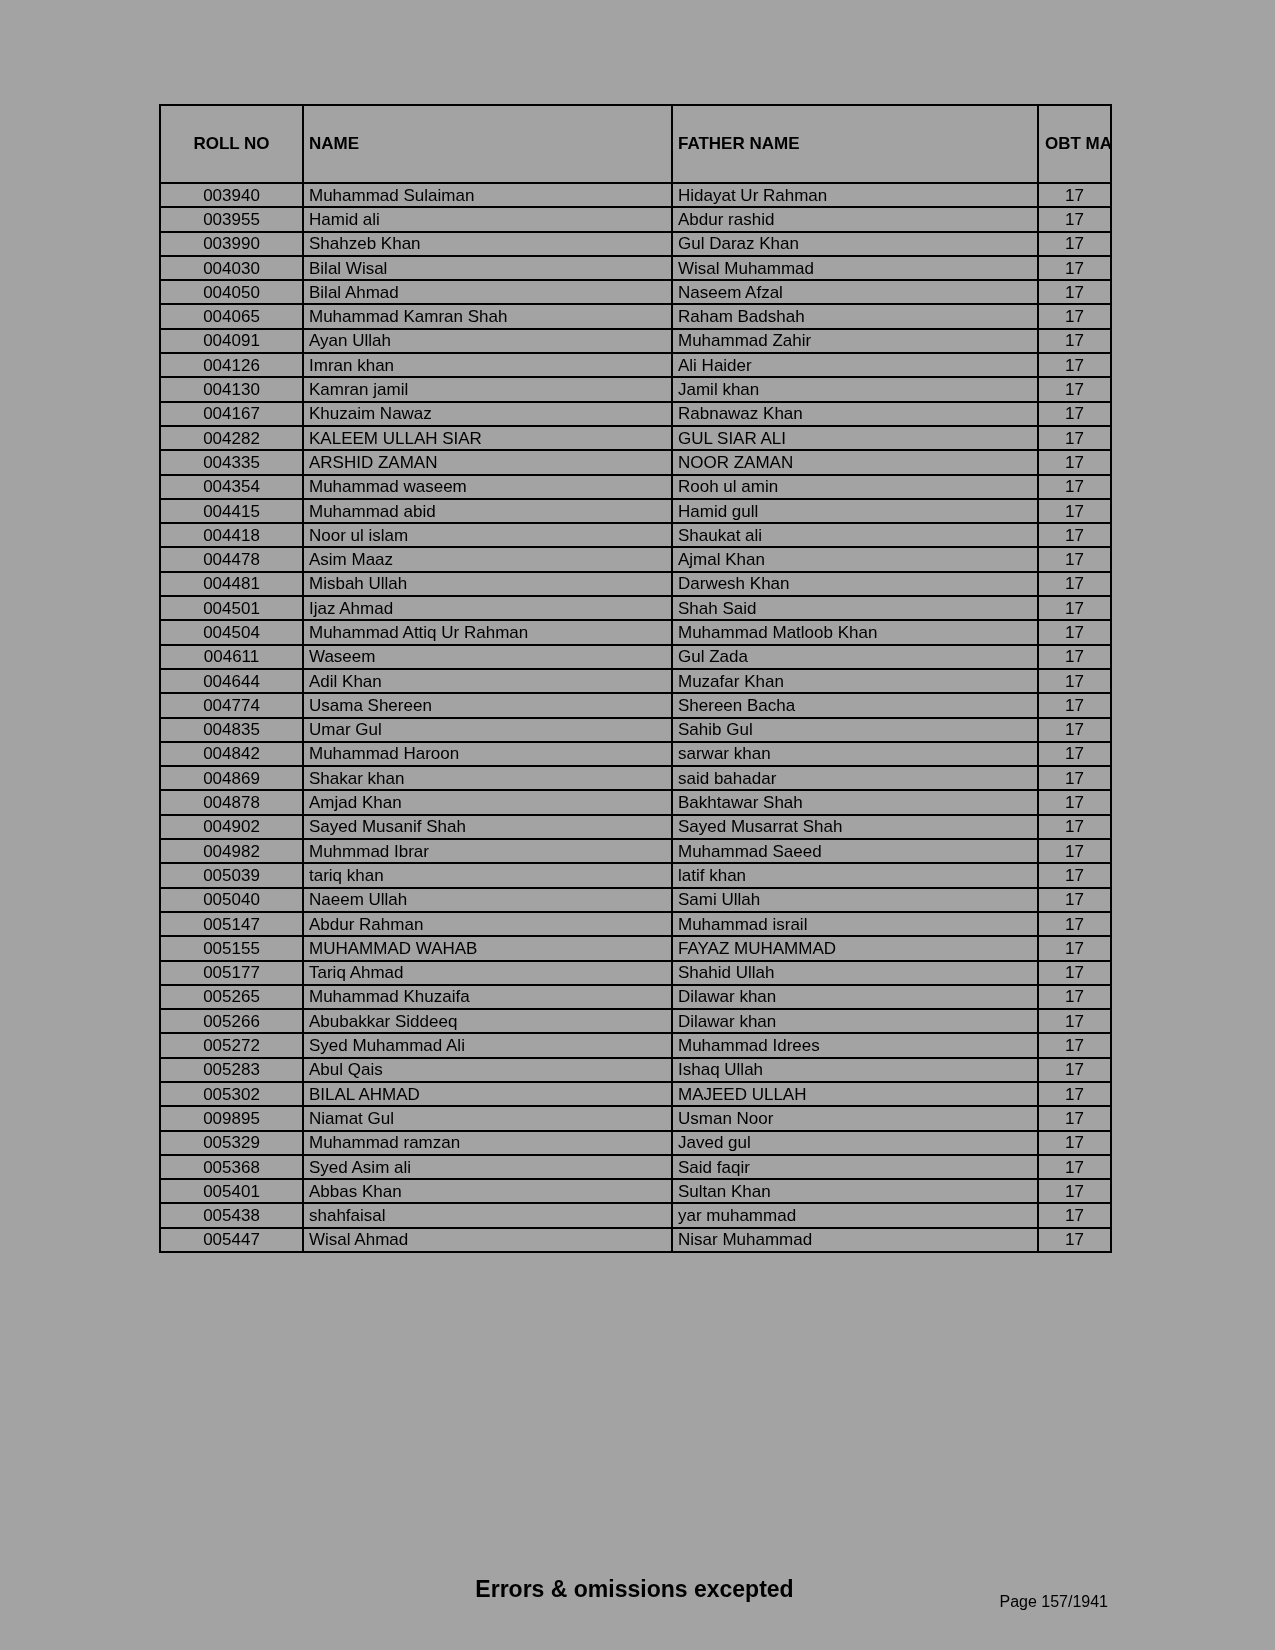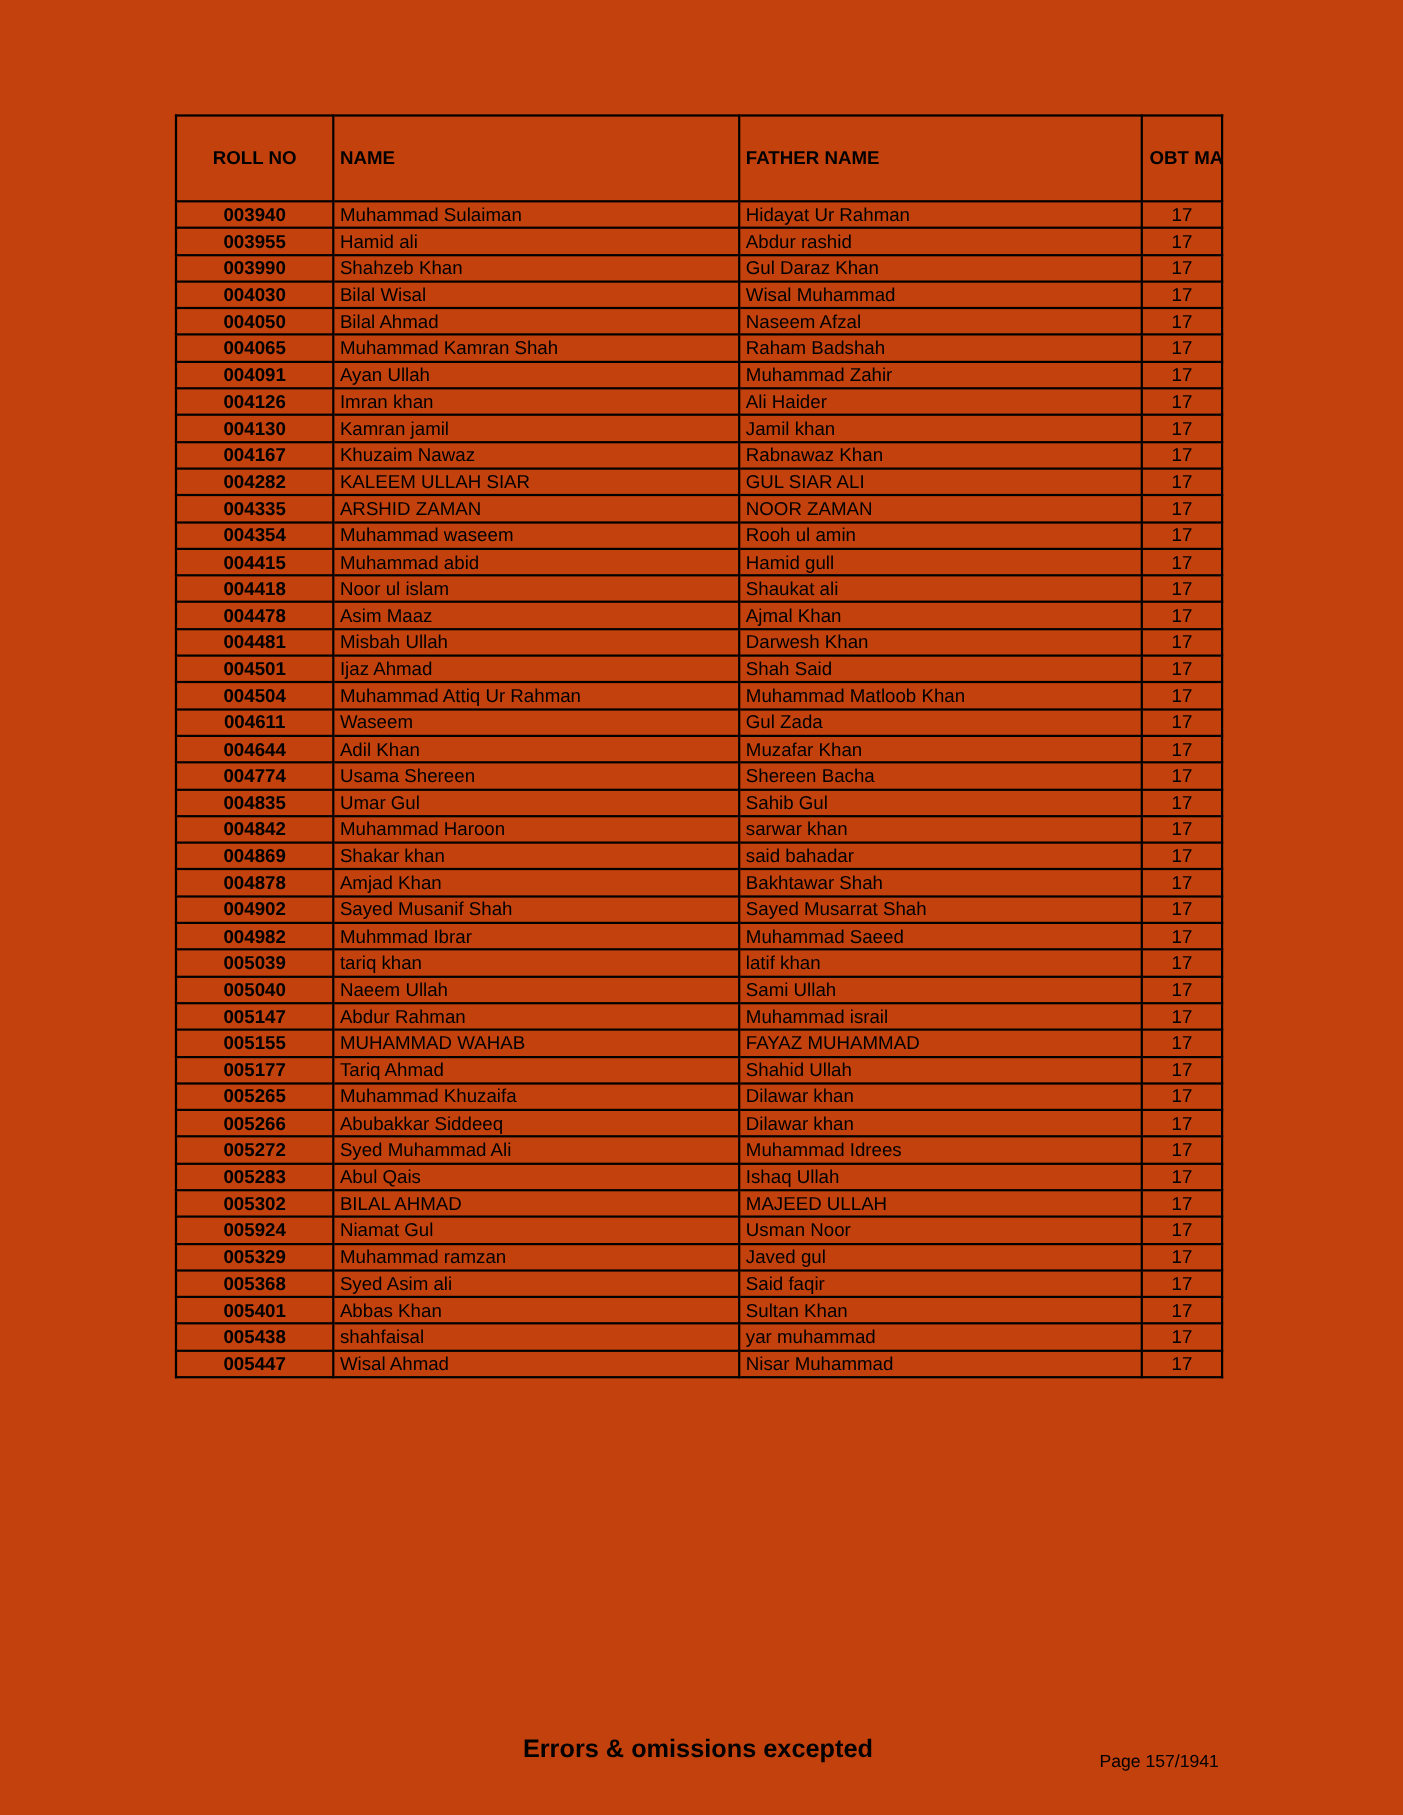--- a/index.html
+++ b/index.html
@@ -7,21 +7,21 @@
   body {
     width: 1275px;
     height: 1650px;
     position: relative;
     font-family: "Liberation Sans", sans-serif;
     color: #000000;
   }
   .page {
     position: absolute;
     inset: 0;
-    background: #c2410c;
+    background: #a3a3a3;
   }
   table.results {
     position: absolute;
     left: 159px;
     top: 104px;
     width: 951px;
     border-collapse: collapse;
     table-layout: fixed;
   }
   table.results th,
@@ -44,21 +44,21 @@
   th.col-name, th.col-father { text-align: left; padding-left: 5px; }
   th.col-marks { text-align: center; padding: 0 6px; border-width: 3px 2px 3px 2px; }
   thead th { border-bottom-width: 3px; }
   tbody td {
     height: 24.3px;
     vertical-align: middle;
     line-height: 1;
   }
   td.cell-roll {
     text-align: center;
-    font-weight: bold;
+    font-weight: normal;
     font-size: 16.5px;
   }
   td.cell-name, td.cell-father {
     text-align: left;
     padding-left: 5px;
   }
   td.cell-marks { text-align: center; }
   .footer {
     position: absolute;
     left: 159px;
@@ -325,21 +325,21 @@
       <td class="cell-father">Ishaq Ullah</td>
       <td class="cell-marks">17</td>
     </tr>
         <tr>
       <td class="cell-roll">005302</td>
       <td class="cell-name">BILAL AHMAD</td>
       <td class="cell-father">MAJEED ULLAH</td>
       <td class="cell-marks">17</td>
     </tr>
         <tr>
-      <td class="cell-roll">005924</td>
+      <td class="cell-roll">009895</td>
       <td class="cell-name">Niamat Gul</td>
       <td class="cell-father">Usman Noor</td>
       <td class="cell-marks">17</td>
     </tr>
         <tr>
       <td class="cell-roll">005329</td>
       <td class="cell-name">Muhammad ramzan</td>
       <td class="cell-father">Javed gul</td>
       <td class="cell-marks">17</td>
     </tr>

